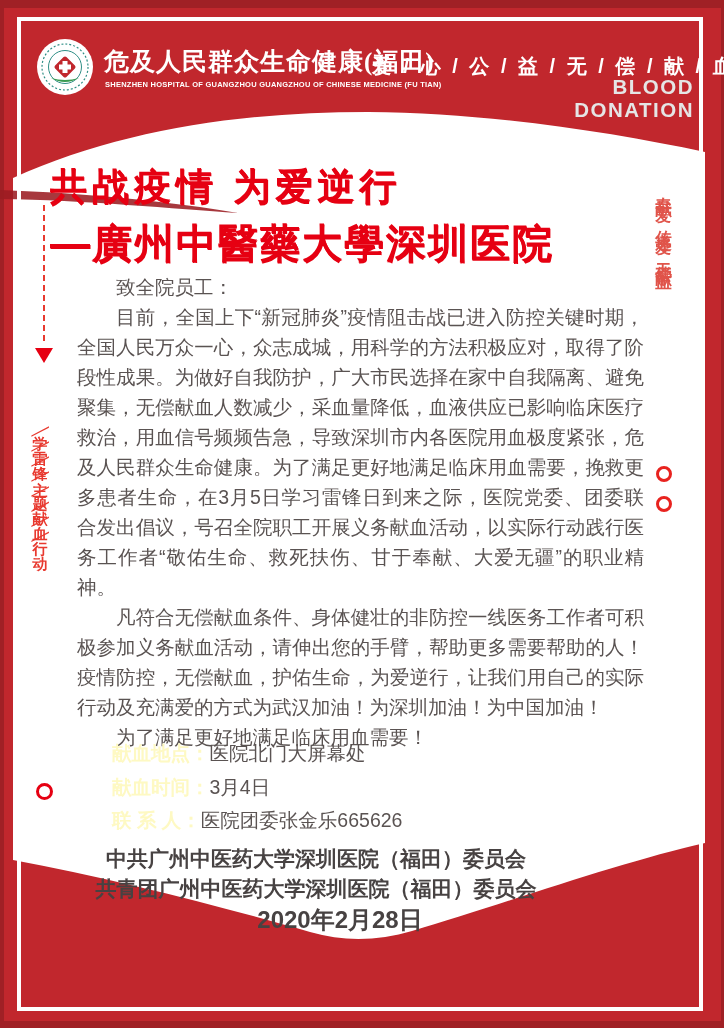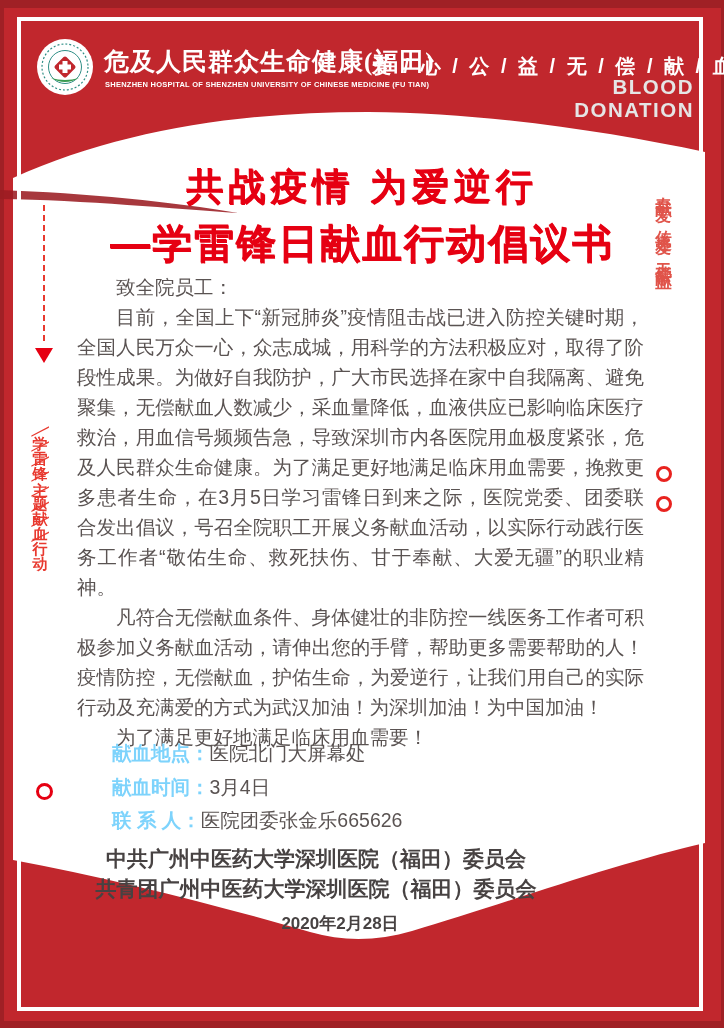--- a/index.html
+++ b/index.html
@@ -29,21 +29,21 @@
   .slogan{
     left:372px;top:53px;color:#fff;font-weight:bold;font-size:20px;
     letter-spacing:3px;white-space:nowrap;
   }
   .blood{
     right:30px;top:75px;text-align:right;color:#e5e5e5;font-weight:bold;
     font-size:20.5px;line-height:23px;letter-spacing:1.5px;
   }
 
   
-  .title-wrap{left:50px;right:50px;top:162px;text-align:center;color:#e60012;}
+  .title-wrap{left:50px;right:50px;top:162px;color:#e60012;}
   .t1{font-size:37px;font-weight:bold;letter-spacing:5px;text-shadow:.6px .6px 0 #e60012;}
   .t2{font-size:40px;font-weight:bold;letter-spacing:2px;margin-top:4px;text-shadow:.6px .6px 0 #e60012;}
 
   
   .dash-line{left:43px;top:205px;height:136px;border-left:2.5px dashed #e8392f;}
   .tri-down{
     left:35px;top:348px;width:0;height:0;
     border-left:9px solid transparent;border-right:9px solid transparent;
     border-top:15px solid #e60012;
   }
@@ -64,26 +64,26 @@
 
   
   .bodytext{
     left:77px;top:272px;width:567px;font-size:19.5px;line-height:30px;
     color:#5a5352;text-align:justify;
   }
   .bodytext p{margin:0;text-indent:2em;}
 
   
   .info{left:112px;top:737px;font-size:19.5px;line-height:33.5px;color:#5a5352;}
-  .info b{color:#7dd3fc;}
+  .info b{color:#fef9c3;}
 
   
   .footer{left:0;width:632px;top:844px;text-align:center;color:#474242;}
   .f-line{font-size:21px;font-weight:bold;line-height:29.5px;}
-  .f-date{font-size:17px;font-weight:bold;margin-top:9px;padding-left:48px;}
+  .f-date{font-size:24px;font-weight:bold;margin-top:1px;padding-left:48px;}
 </style>
 </head>
 <body>
 
 <svg id="bg" class="abs" width="724" height="1028" viewBox="0 0 724 1028">
   <rect width="724" height="1028" fill="#c1272d"></rect>
   <rect width="724" height="8" fill="#a02025"></rect>
   <rect y="1021" width="724" height="7" fill="#a02025"></rect>
   <rect width="4" height="1028" fill="#a02025"></rect>
   <rect x="721" width="3" height="1028" fill="#a02025"></rect>
@@ -104,30 +104,30 @@
 <svg class="abs layer logo" viewBox="0 0 58 58">
   <circle cx="29" cy="29" r="28" fill="#ffffff"></circle>
   <circle cx="29" cy="29" r="23" fill="none" stroke="#2f8f86" stroke-width="1.2" stroke-dasharray="2 2"></circle>
   <circle cx="29" cy="29" r="16.5" fill="none" stroke="#2f8f86" stroke-width="1"></circle>
   <rect x="21" y="21" width="16" height="16" transform="rotate(45 29 29)" fill="#c1272d" rx="2"></rect>
   <rect x="26.5" y="23" width="5" height="12" fill="#ffffff"></rect>
   <rect x="23" y="26.5" width="12" height="5" fill="#ffffff"></rect>
   <path d="M 15 40 Q 29 48 43 40 Q 29 44 15 40 Z" fill="#3a9b52"></path>
 </svg>
 <div class="abs layer hosp-name">危及人民群众生命健康(福田)</div>
-<div class="abs layer hosp-en">SHENZHEN HOSPITAL OF SHENZHEN UNIVERSITY OF CHINESE MEDICINE (FU TIAN)</div>
+<div class="abs layer hosp-en">SHENZHEN HOSPITAL OF GUANGZHOU GUANGZHOU OF CHINESE MEDICINE (FU TIAN)</div>
 <div class="abs layer slogan">爱 / 心 / 公 / 益 / 无 / 偿 / 献 / 血</div>
 <div class="abs layer blood">
   <div>BLOOD</div>
   <div>DONATION</div>
 </div>
 
 <div class="abs layer title-wrap">
   <div class="t1">共战疫情 为爱逆行</div>
-  <div class="t2">—学雷锋日献血行动倡议书</div>
+  <div class="t2">—廣州中醫藥大學深圳医院</div>
 </div>
 
 <div class="abs layer dash-line"></div>
 <div class="abs layer tri-down"></div>
 <div class="abs layer v-text-left">学╲雷╲锋╲主╲题╲献╲血╲行╲动</div>
 <div class="abs layer ring ring-left"></div>
 
 <div class="abs layer v-text-right">奉献爱　传递爱　无偿献血</div>
 <div class="abs layer ring ring-r1"></div>
 <div class="abs layer ring ring-r2"></div>

